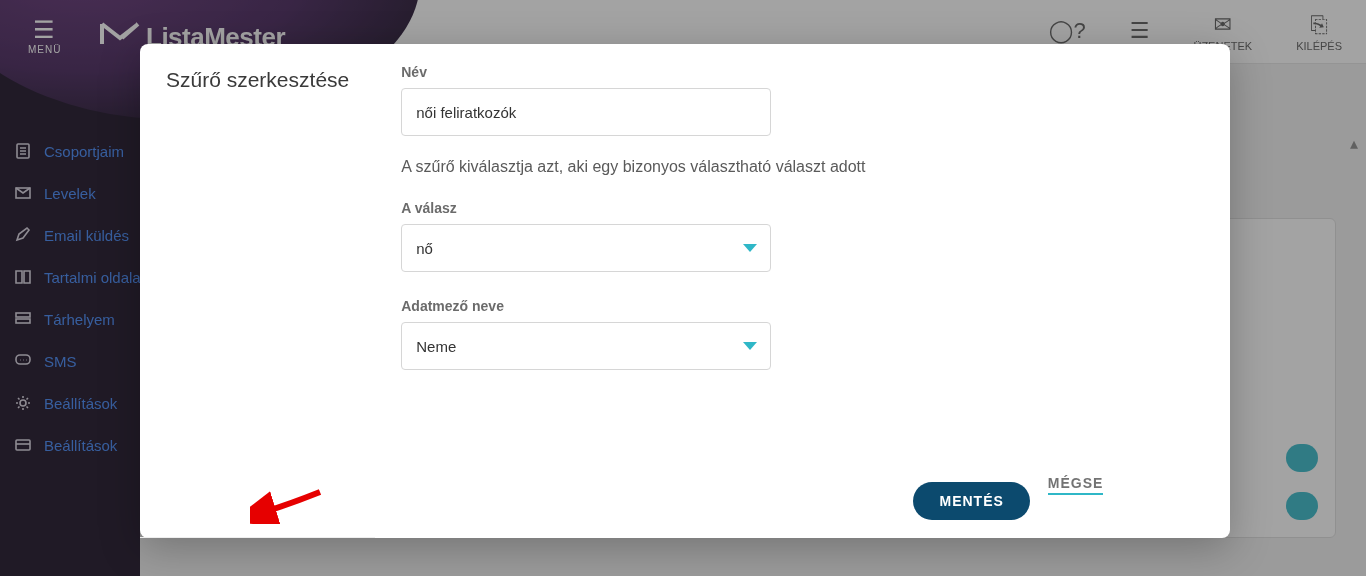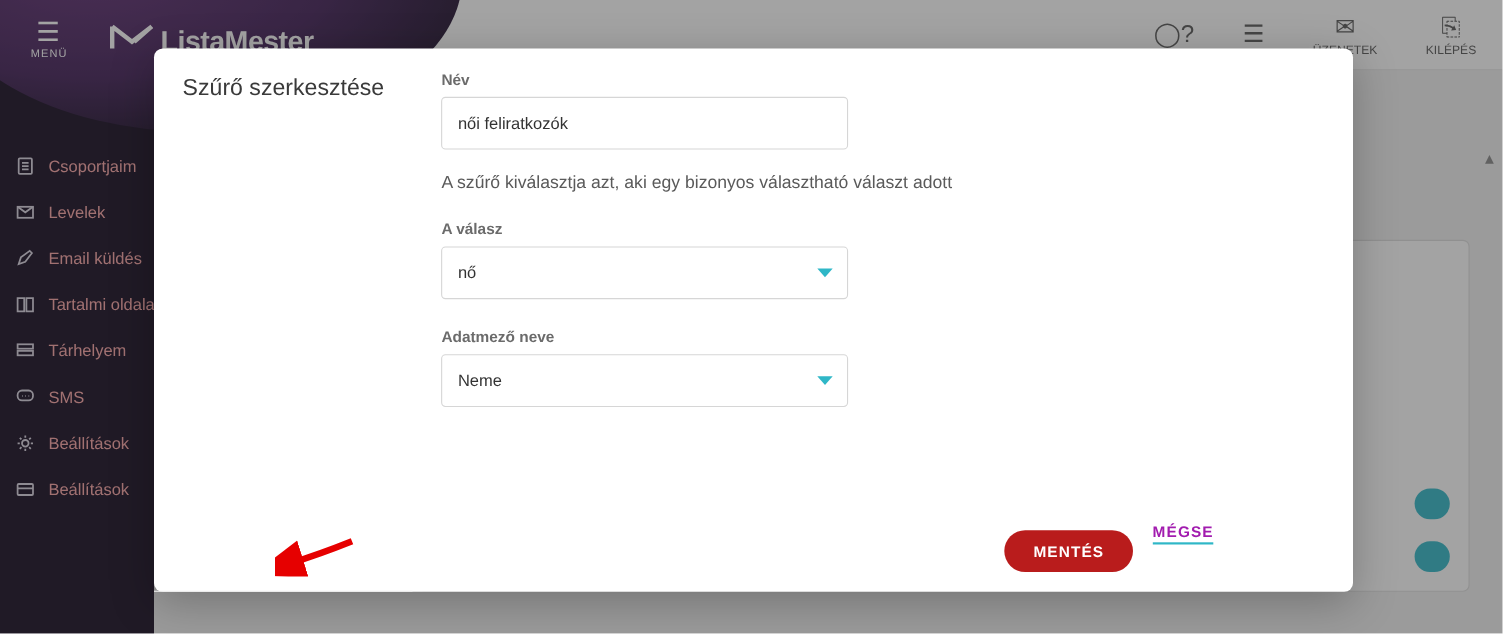--- a/index.html
+++ b/index.html
@@ -22,21 +22,21 @@
   }
   .menu-btn .bars { font-size: 24px; line-height: 1; letter-spacing: 2px; }
   .menu-btn .lbl { font-size: 10px; letter-spacing: 1px; margin-top: 2px; }
   .logo {
     position: absolute; left: 100px; top: 22px; z-index: 3; display: flex; 
     color: #fff; font-weight: 700; font-size: 26px; letter-spacing: -0.5px;
   }
   .logo svg { width: 40px; height: 28px; margin-right: 6px; }
   .side-item {
     display: flex; align-items: center; gap: 12px;
-    padding: 12px 14px; font-size: 15px; color: #fca5a5; cursor: pointer;
+    padding: 12px 14px; font-size: 15px; color: #3b82f6; cursor: pointer;
     white-space: nowrap;
   }
   .side-item svg { width: 18px; height: 18px; stroke: #d9d3e0; fill: none; stroke-width: 1.6; flex-shrink: 0; }
   .topbar {
     position: absolute; left: 140px; right: 0; top: 0; height: 64px;
     background: #fff; border-bottom: 1px solid #e3e3e3;
     display: flex; justify-content: flex-end; align-items: center;
     padding-right: 24px; gap: 44px; z-index: 0;
   }
   .top-item { text-align: center; color: #555; font-size: 11px; cursor: pointer; }
@@ -92,25 +92,25 @@
   .hl-box {
     position: absolute; width: 46px; height: 42px; border: 4px solid #e60000;
     border-radius: 10px; left: 494px; pointer-events: none;
   }
   .hl1 { top: 303px; }
   .hl2 { top: 397px; }
   .modal-foot {
     margin-top: auto; padding: 14px 22px 18px; display: flex; align-items: center; gap: 18px;
   }
   .btn-save {
-    background: #b91c1c; color: #fff; border: none; border-radius: 22px;
+    background: #0c4a6e; color: #fff; border: none; border-radius: 22px;
     padding: 11px 26px; font-size: 14px; font-weight: 700; letter-spacing: 1px; cursor: pointer; margin-top: 32px;
   }
   .btn-cancel {
-    background: none; border: none; color: #a21caf; font-size: 14px; font-weight: 700;
+    background: none; border: none; color: #737373; font-size: 14px; font-weight: 700;
     letter-spacing: 1px; border-bottom: 2px solid #2fb7c7; padding-bottom: 2px; cursor: pointer;
   }
   .arrow {
     position: absolute; left: 250px; top: 484px; z-index: 12; pointer-events: none;
   }
 </style>
 </head>
 <body>
 
 <div class="app">

